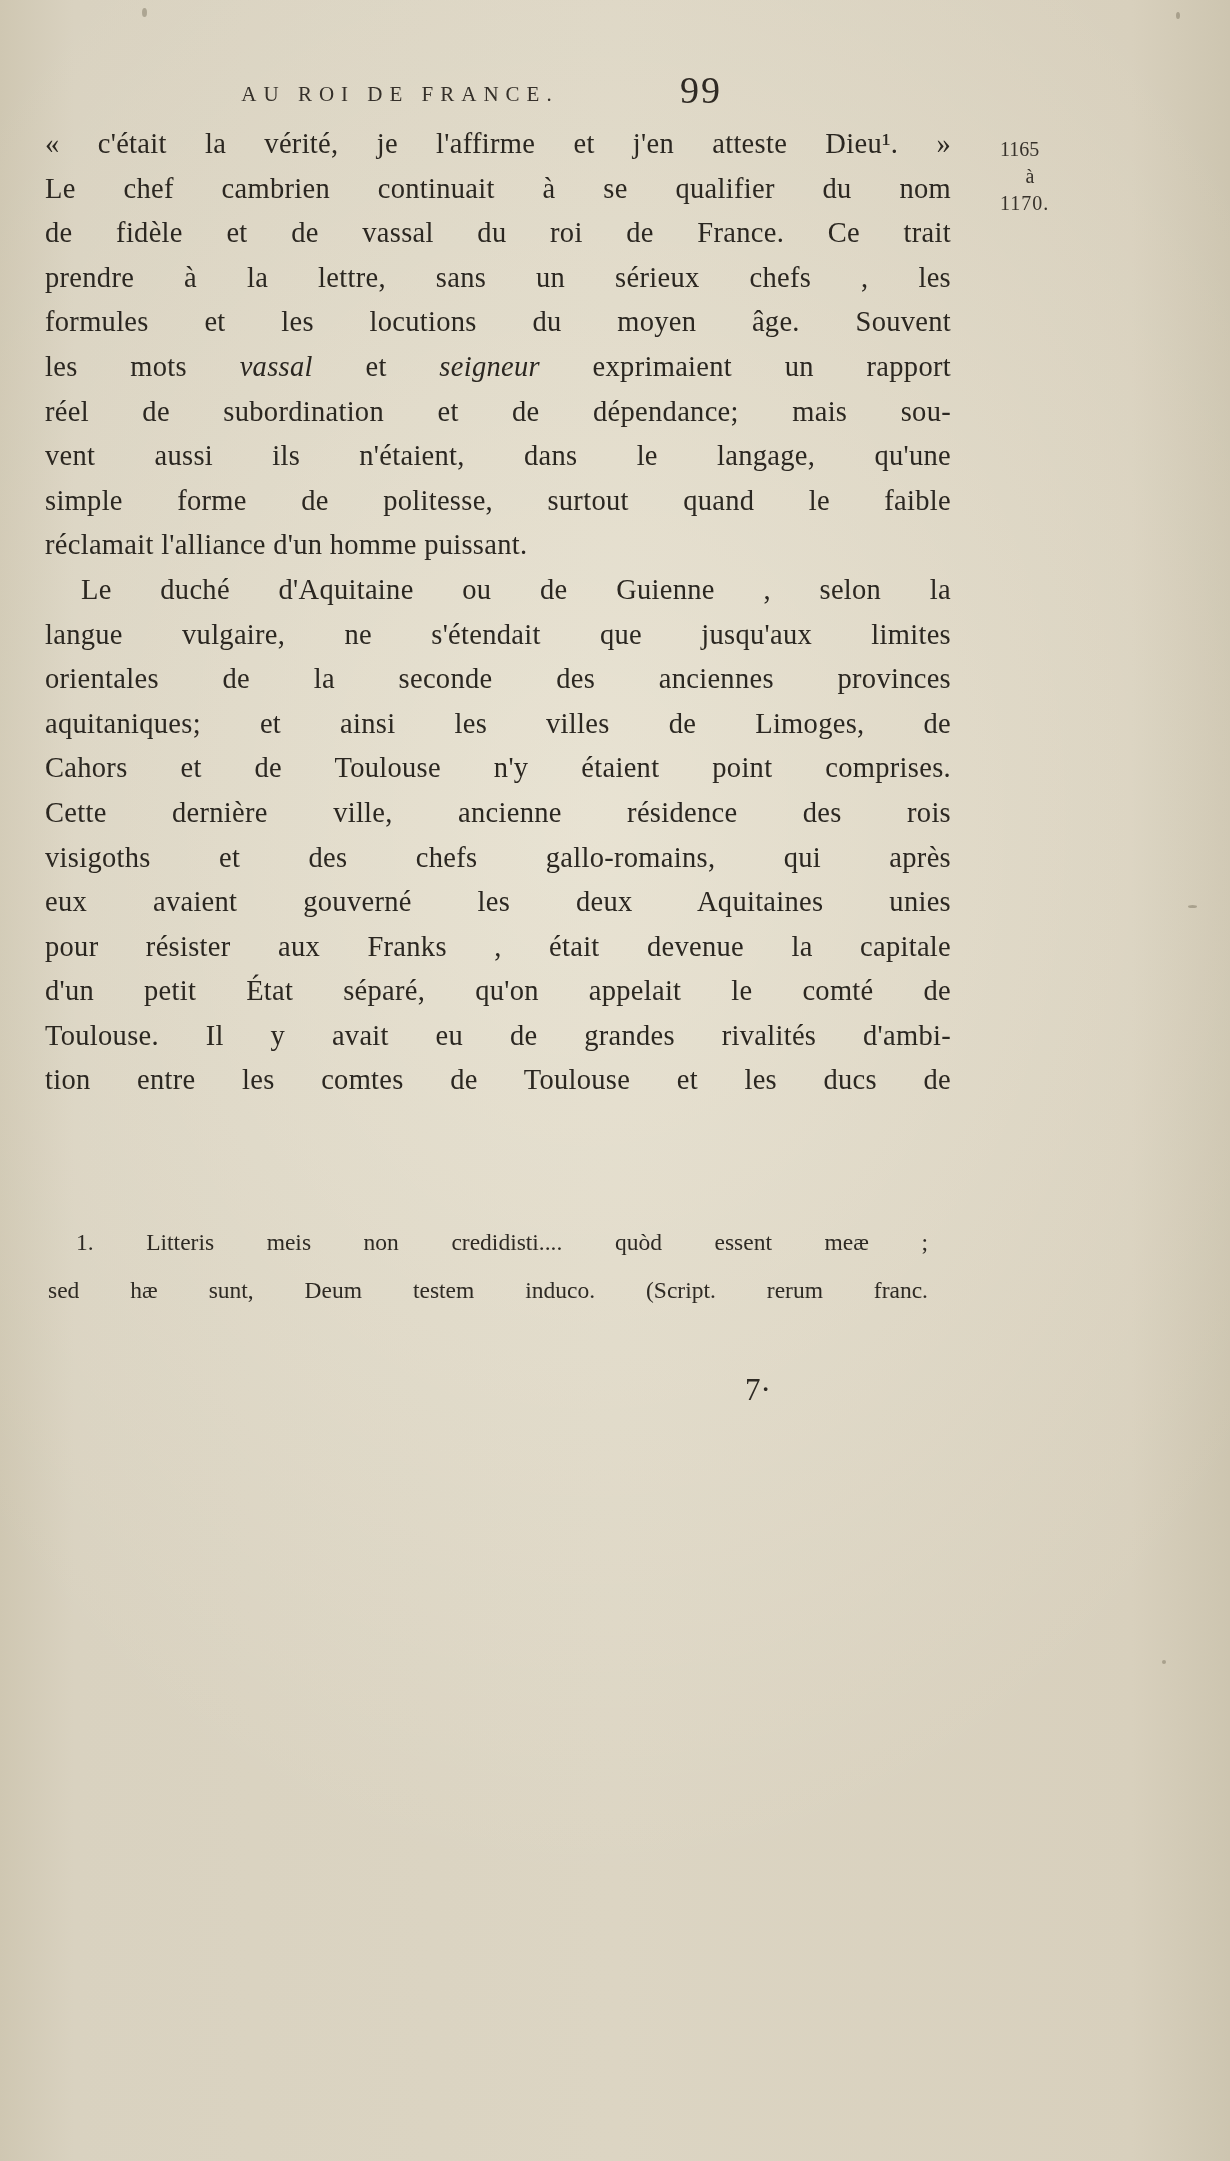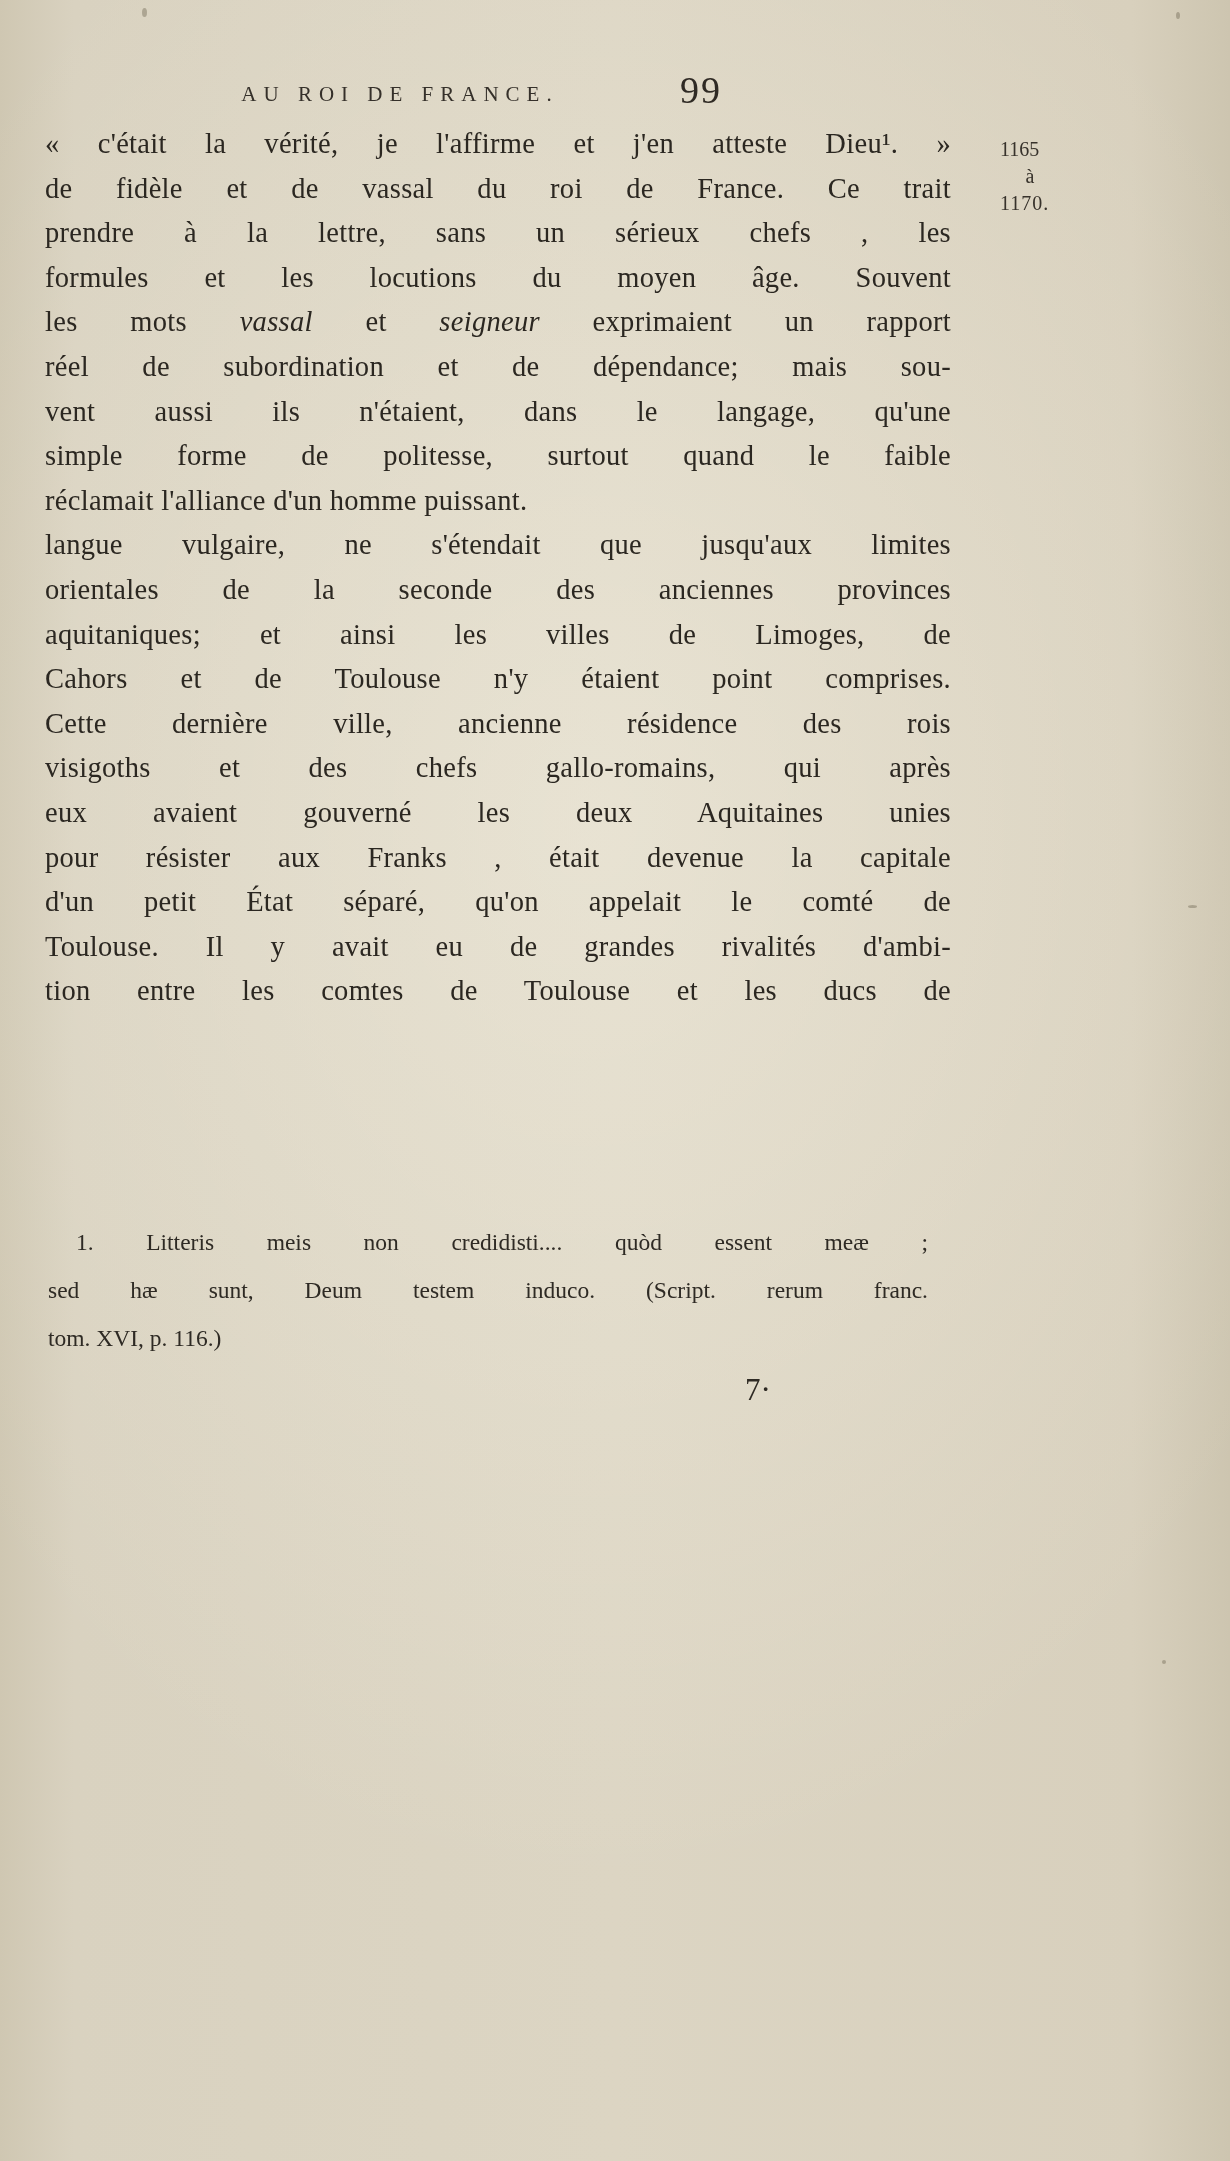--- a/index.html
+++ b/index.html
@@ -104,46 +104,47 @@
   <div class="page-number">99</div>
 
   <div class="margin-note">
     <div>1165</div>
     <div class="mn-conn">à</div>
     <div class="mn-end">1170.</div>
   </div>
 
   <div class="text-block">
     <div class="line">« c'était la vérité, je l'affirme et j'en atteste Dieu¹. »</div>
+    <div class="line">Le chef cambrien continuait à se qualifier du nom</div>
     <div class="line">de fidèle et de vassal du roi de France. Ce trait</div>
     <div class="line">prendre à la lettre, sans un sérieux chefs , les</div>
     <div class="line">formules et les locutions du moyen âge. Souvent</div>
     <div class="line"><span>les mots </span><span class="it">vassal</span><span> et </span><span class="it">seigneur</span><span> exprimaient un rapport</span></div>
     <div class="line">réel de subordination et de dépendance; mais sou-</div>
     <div class="line">vent aussi ils n'étaient, dans le langage, qu'une</div>
     <div class="line">simple forme de politesse, surtout quand le faible</div>
     <div class="line end">réclamait l'alliance d'un homme puissant.</div>
 
+    <div class="line indent">Le duché d'Aquitaine ou de Guienne , selon la</div>
     <div class="line">langue vulgaire, ne s'étendait que jusqu'aux limites</div>
     <div class="line">orientales de la seconde des anciennes provinces</div>
     <div class="line">aquitaniques; et ainsi les villes de Limoges, de</div>
     <div class="line">Cahors et de Toulouse n'y étaient point comprises.</div>
     <div class="line">Cette dernière ville, ancienne résidence des rois</div>
     <div class="line">visigoths et des chefs gallo-romains, qui après</div>
     <div class="line">eux avaient gouverné les deux Aquitaines unies</div>
     <div class="line">pour résister aux Franks , était devenue la capitale</div>
     <div class="line">d'un petit État séparé, qu'on appelait le comté de</div>
     <div class="line">Toulouse. Il y avait eu de grandes rivalités d'ambi-</div>
     <div class="line">tion entre les comtes de Toulouse et les ducs de</div>
   </div>
 
   <div class="footnote">
     <div class="fn-line first">1. Litteris meis non credidisti.... quòd essent meæ ;</div>
     <div class="fn-line">sed hæ sunt, Deum testem induco. (Script. rerum franc.</div>
-    <div class="fn-line end">tom. XVI, p. 116.)</div>
   </div>
 
   <div class="signature">7·</div>
 
   <div class="speck" style="left: 142px; top: 8px; width: 5px; height: 9px;"></div>
   <div class="speck" style="left: 1176px; top: 12px; width: 4px; height: 7px;"></div>
   <div class="speck" style="left: 1188px; top: 905px; width: 9px; height: 3px;"></div>
   <div class="speck" style="left: 1162px; top: 1660px; width: 4px; height: 4px;"></div>
 </div>
 

